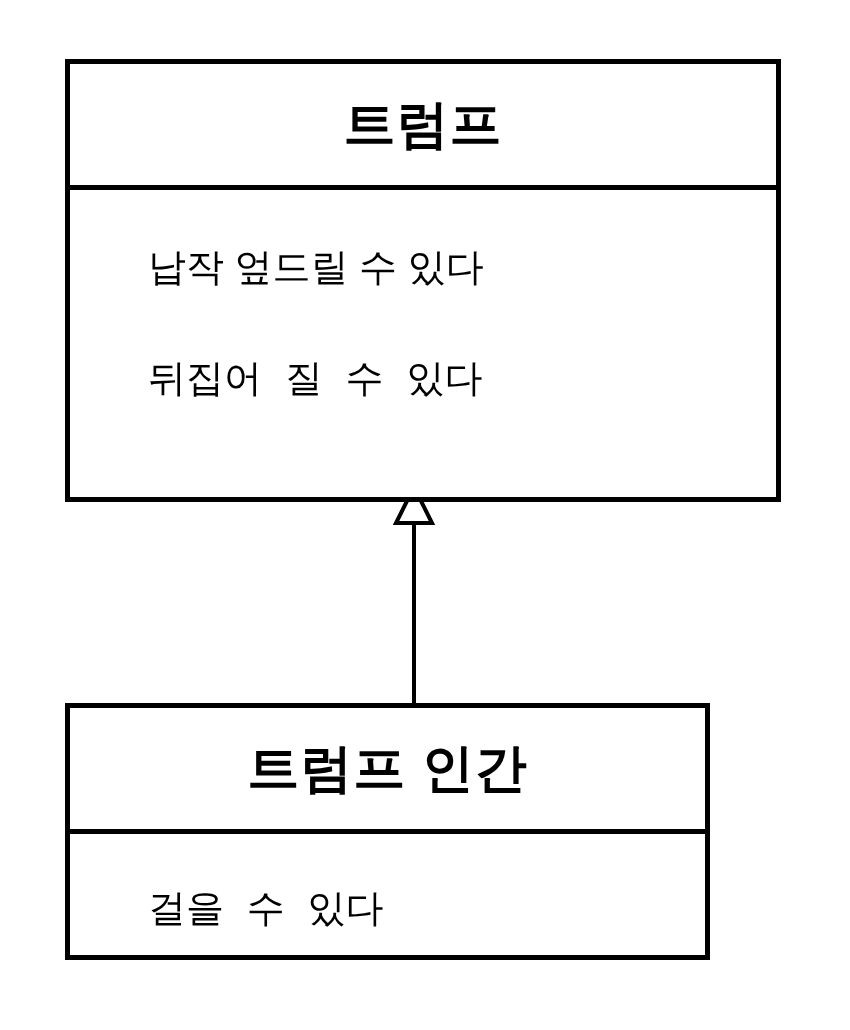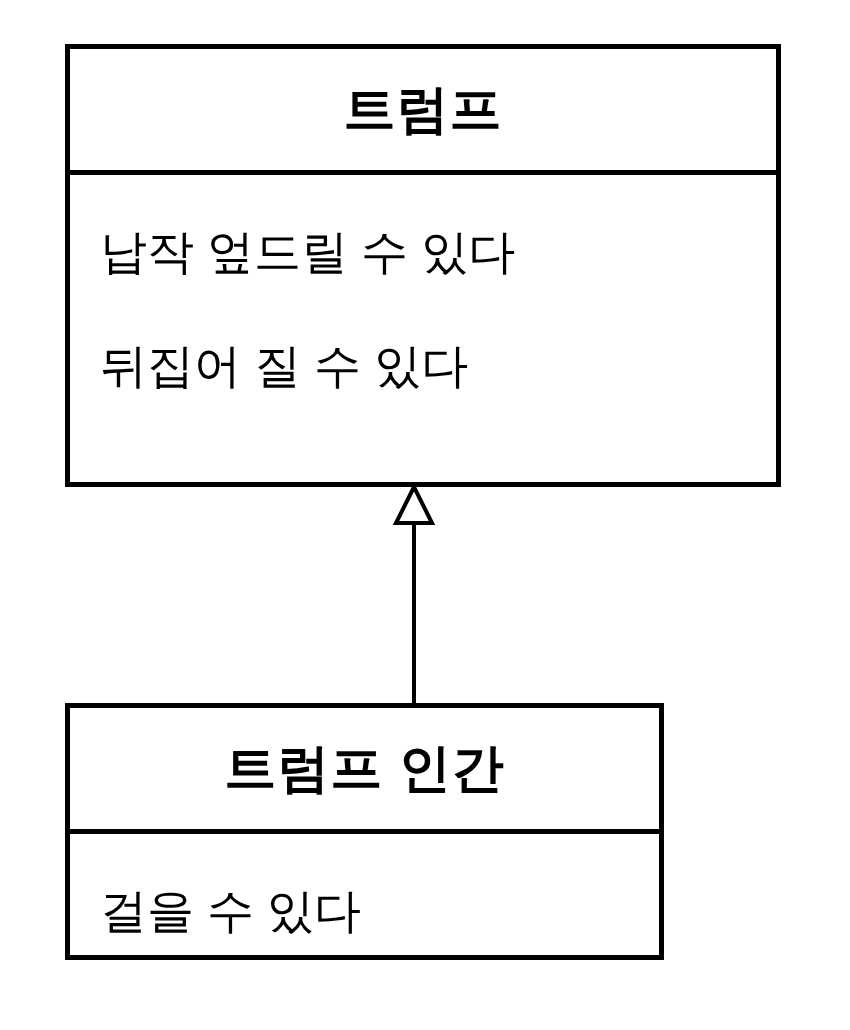--- a/index.html
+++ b/index.html
@@ -35,56 +35,58 @@
   .box {
     position: absolute;
     box-sizing: border-box;
     border: 5px solid #000000;
     background: #ffffff;
     display: flex;
     flex-direction: column;
   }
   .top-box {
     left: 65px;
-    top: 44px;
+    top: 59px;
     width: 716px;
     height: 443px;
   }
   .bottom-box {
     left: 65px;
     top: 703px;
-    width: 599px;
+    width: 645px;
     height: 257px;
   }
   .title {
     box-sizing: border-box;
     height: 126px;
     border-bottom: 5px solid #000000;
     display: flex;
     align-items: center;
     justify-content: center;
     font-size: 52px;
     font-weight: bold;
     letter-spacing: 1px;
   }
   .body {
     flex: 1;
     padding: 50px 30px 0 30px;
-    font-size: 47px;
+    font-size: 38px;
     font-weight: 400;
+    margin-left: 48px;
   }
   .bottom-box .body {
   }
   .method {
     line-height: 54px;
     margin-bottom: 60px;
     white-space: nowrap;
   }
   .method:last-child {
     margin-bottom: 0;
+    font-family: Liberation Mono, monospace;
   }
 </style>
 </head>
 <body>
 
 <div class="canvas">
 
   <svg class="arrow" width="850" height="1030" viewBox="0 0 850 1030">
     <line x1="414" y1="705" x2="414" y2="521"></line>
     <polygon points="414,487 396,523 432,523"></polygon>

